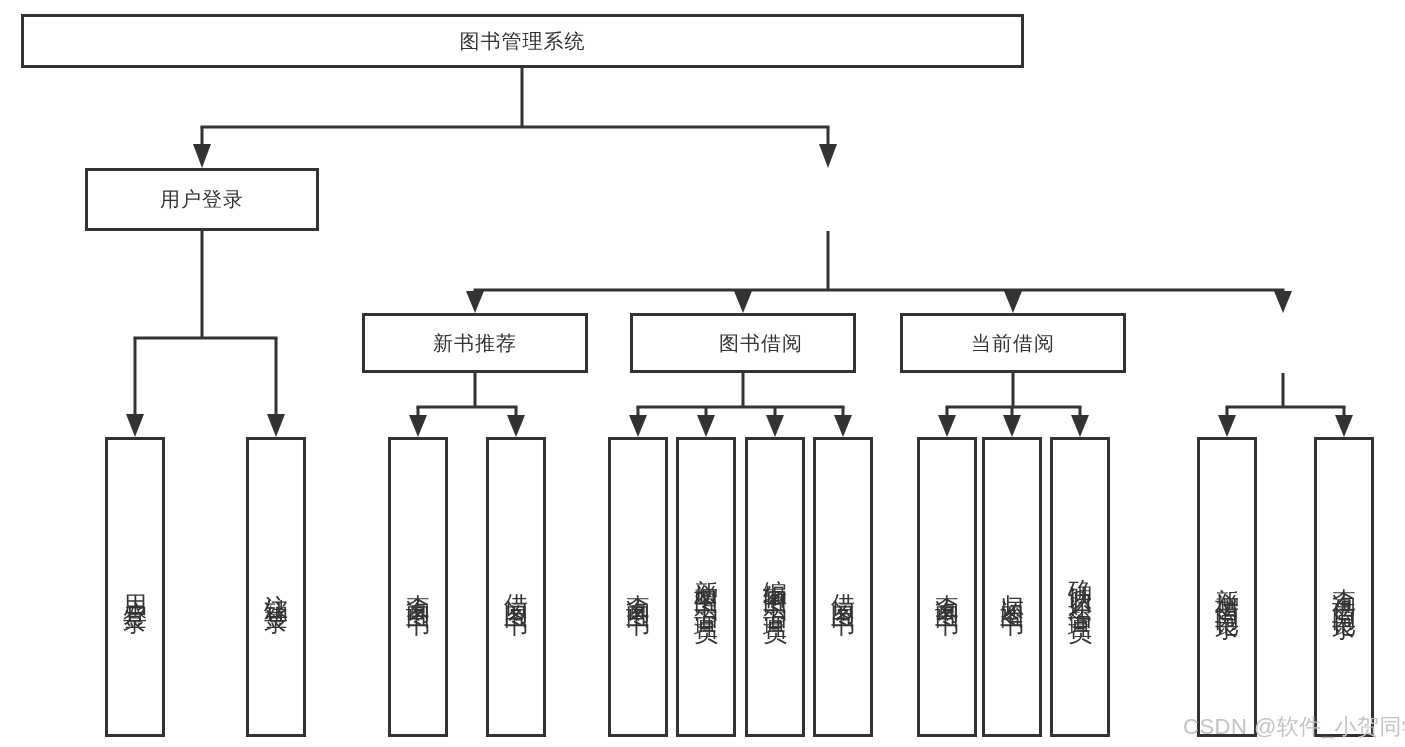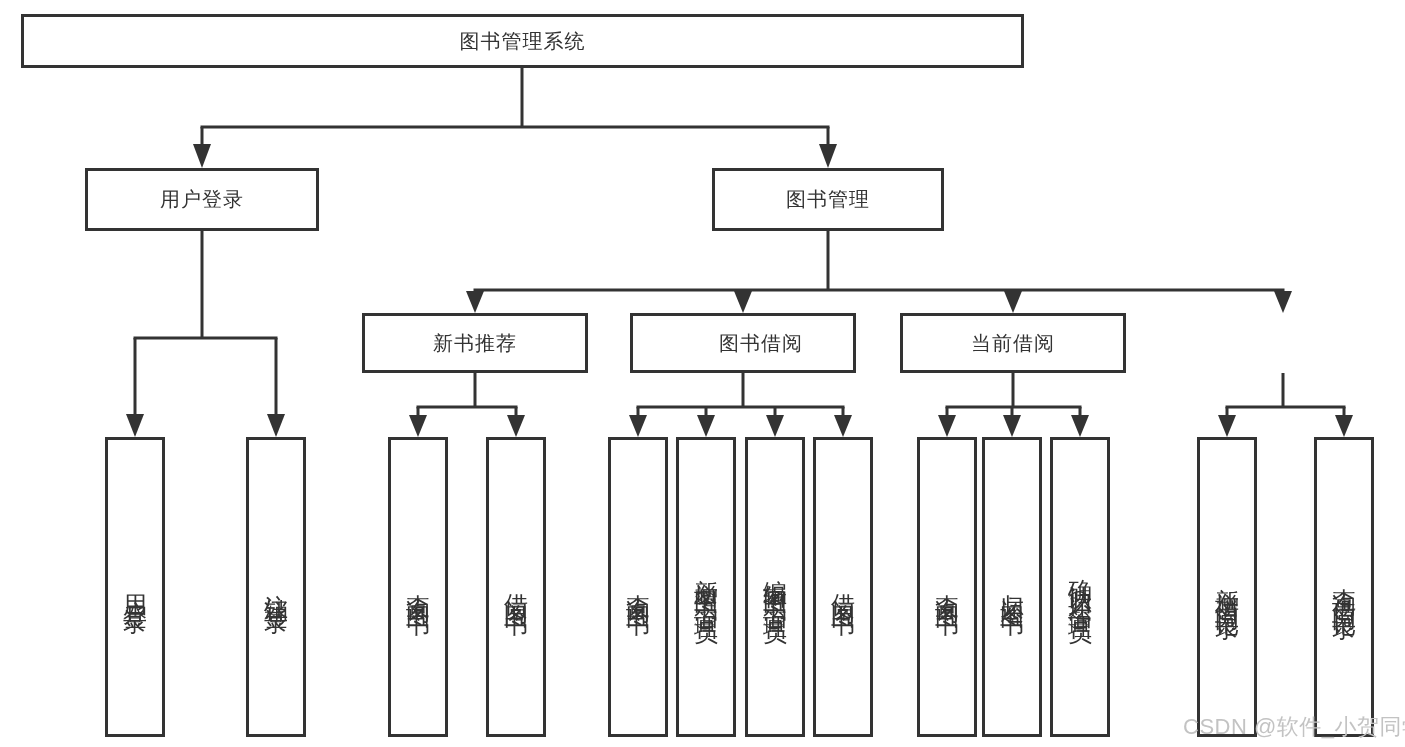--- a/index.html
+++ b/index.html
@@ -114,21 +114,20 @@
     <line x1="1225.5" y1="407" x2="1345.5" y2="407"></line>
     <line x1="1227" y1="407" x2="1227" y2="419"></line>
     <polygon points="1218,415 1236,415 1227,437"></polygon>
     <line x1="1344" y1="407" x2="1344" y2="419"></line>
     <polygon points="1335,415 1353,415 1344,437"></polygon>
   </svg>
 
   <div class="node root">图书管理系统</div>
 
   <div class="node lvl2-login">用户登录</div>
-  <div class="node lvl2-mgmt">图书管理</div>
 
   <div class="node grp g0">新书推荐</div>
   <div class="node grp g1">图书借阅</div>
   <div class="node grp g2">当前借阅</div>
 
   <div class="node leaf ul0">
     <span class="vtext">用户登录</span>
   </div>
   <div class="node leaf ul1">
     <span class="vtext">注销登录</span>

